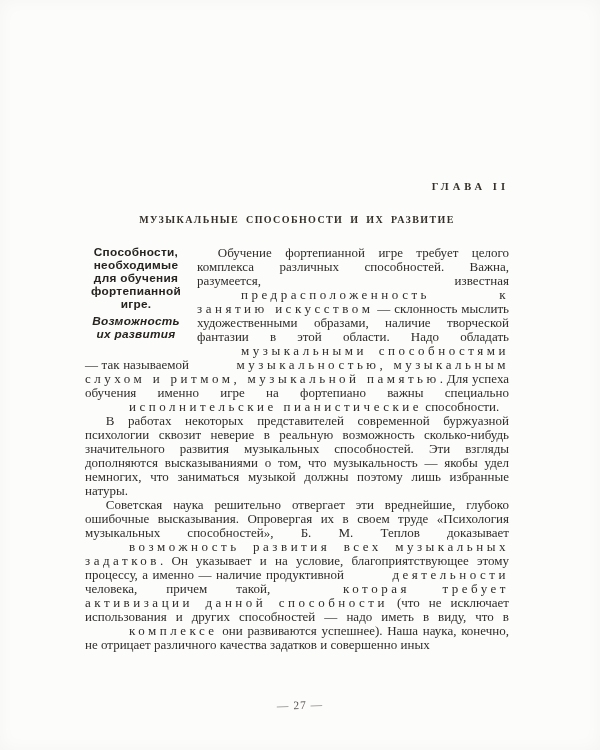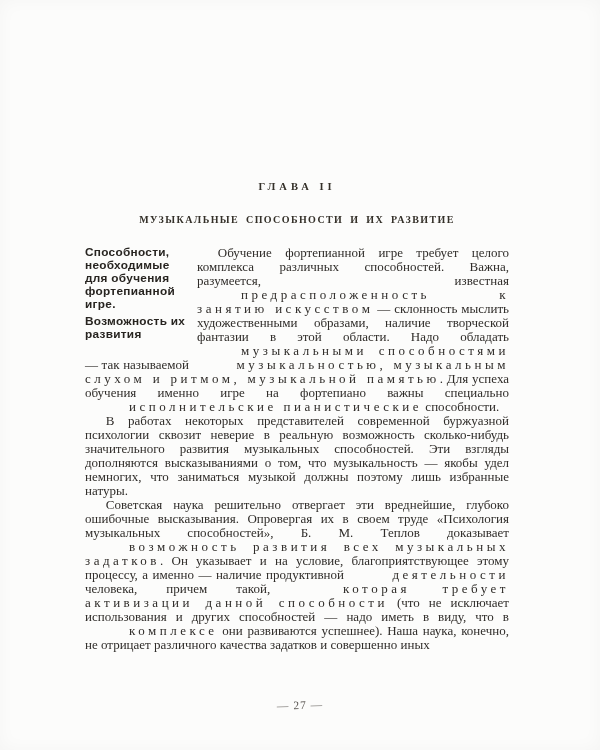--- a/index.html
+++ b/index.html
@@ -15,21 +15,21 @@
     overflow: hidden;
     font-family: "Liberation Serif", "DejaVu Serif", serif;
     color: #2f2c29;
     box-shadow: inset 0 0 18px rgba(0,0,0,0.03);
   }
   .chapter-heading {
     position: absolute;
     top: 181px;
     left: 85px;
     width: 424px;
-    text-align: center;
+    text-align: right;
     font-weight: bold;
     font-size: 10.5px;
     letter-spacing: 4px;
     color: #343029;
   }
   .page-title {
     position: absolute;
     top: 214px;
     left: 85px;
     width: 424px;
@@ -54,24 +54,24 @@
   .margin-note {
     float: left;
     width: 102px;
     margin-right: 10px;
     margin-bottom: 8px;
     font-family: "Liberation Sans", "DejaVu Sans", sans-serif;
     font-weight: bold;
     font-size: 11.8px;
     line-height: 13px;
     letter-spacing: 0.3px;
-    text-align: left;
+    text-align: center;
     color: #272420;
   }
-  .note-item + .note-item { margin-top: 4px; }
+  .note-item + .note-item { margin-top: 4px; font-style: italic; }
   .para {
     margin: 0;
     text-indent: 1.6em;
   }
   .spaced {
     letter-spacing: 0.27em;
     margin-left: 44px;
   }
   .page-number {
     position: absolute;

